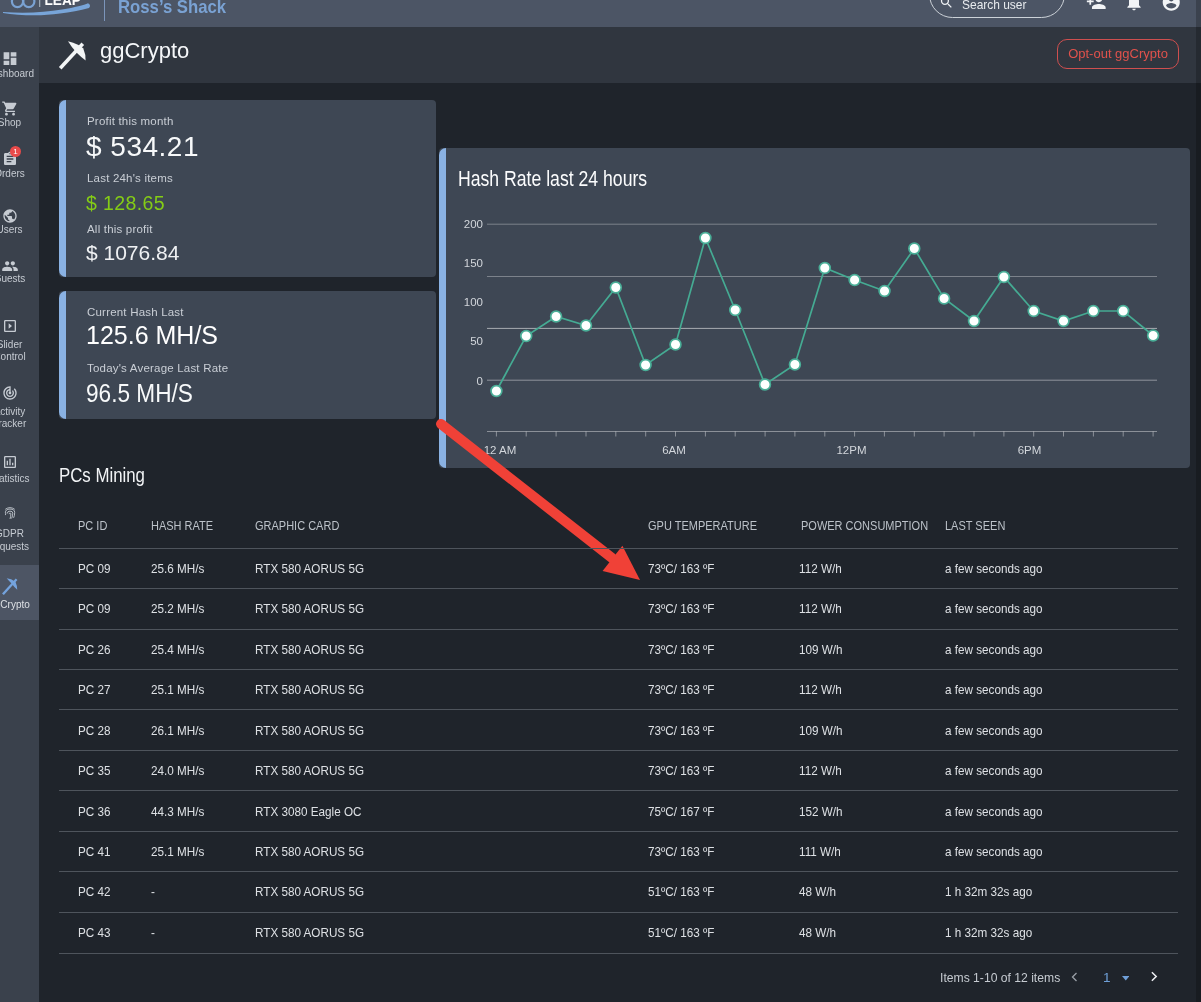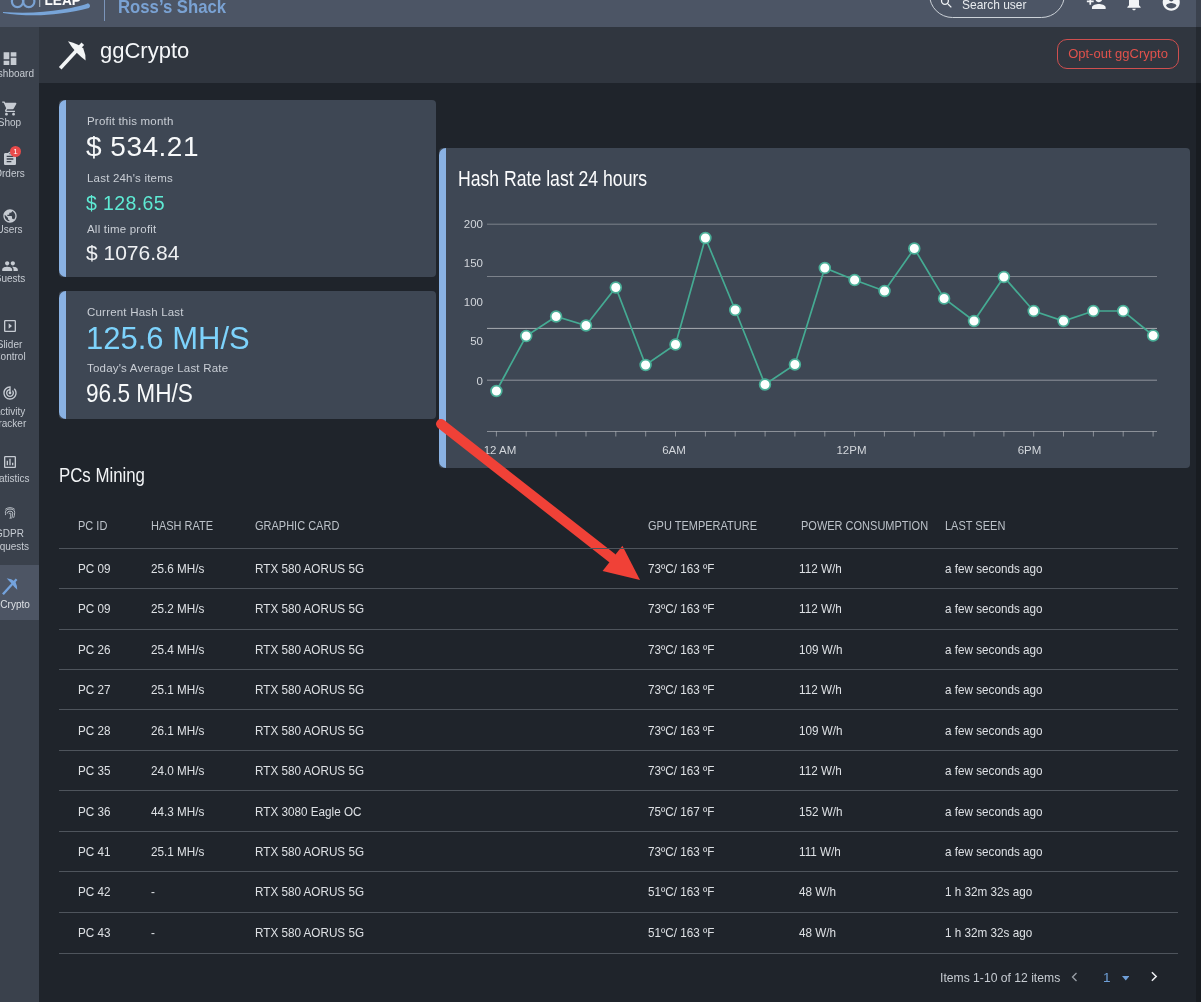--- a/index.html
+++ b/index.html
@@ -126,29 +126,29 @@
     </g>
   </svg>
   <div class="sideitem" style="top:572px;color:#dde0e4;">ggCrypto</div>
 </div>
 
 <div class="card" style="left:59px;top:100px;width:365px;height:177px;">
   <div class="accent"></div>
   <div class="abs lbl" style="left:28px;top:16px;">Profit this month</div>
   <div class="abs" style="left:27px;top:33px;color:#f7f9fa;font-size:28px;letter-spacing:0.5px;">$ 534.21</div>
   <div class="abs lbl" style="left:28px;top:73px;">Last 24h's items</div>
-  <div class="abs" style="left:27px;top:93.5px;color:#5eead4;font-size:19.5px;letter-spacing:0.4px;">$ 128.65</div>
-  <div class="abs lbl" style="left:28px;top:124px;">All time profit</div>
+  <div class="abs" style="left:27px;top:93.5px;color:#84cc16;font-size:19.5px;letter-spacing:0.4px;">$ 128.65</div>
+  <div class="abs lbl" style="left:28px;top:124px;">All this profit</div>
   <div class="abs" style="left:27px;top:141.7px;color:#eff1f3;font-size:21px;">$ 1076.84</div>
 </div>
 
 <div class="card" style="left:59px;top:291px;width:365px;height:128px;">
   <div class="accent"></div>
   <div class="abs lbl" style="left:28px;top:16px;">Current Hash Last</div>
-  <div class="abs" style="left:27px;top:31.8px;color:#7dd3fc;font-size:31px;">125.6 MH/S</div>
+  <div class="abs" style="left:27px;top:31.8px;color:#ffffff;font-size:25px;">125.6 MH/S</div>
   <div class="abs lbl" style="left:28px;top:72px;">Today's Average Last Rate</div>
   <div class="abs" style="left:27px;top:88.5px;color:#f7f9fa;font-size:26px;transform:scaleX(.87);transform-origin:0 0;">96.5 MH/S</div>
 </div>
 
 <div class="card" style="left:438.5px;top:116px;width:739.5px;height:320px;margin-top:32px;">
   <div class="accent"></div>
   <div class="abs" style="left:19.5px;top:20.7px;color:#fbfcfd;font-size:21.5px;transform:scaleX(.82);transform-origin:0 0;">Hash Rate last 24 hours</div>
   <svg class="abs" style="left:3.5px;top:3px" width="736" height="315" viewBox="0 0 736 315">
 
     <g stroke-width="1">

